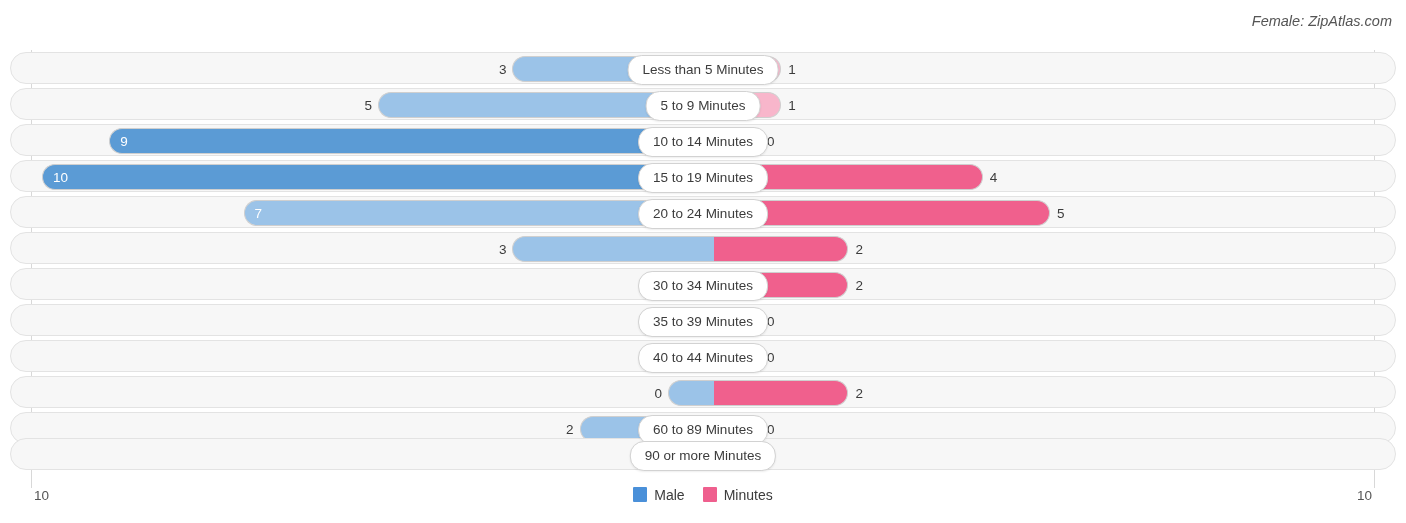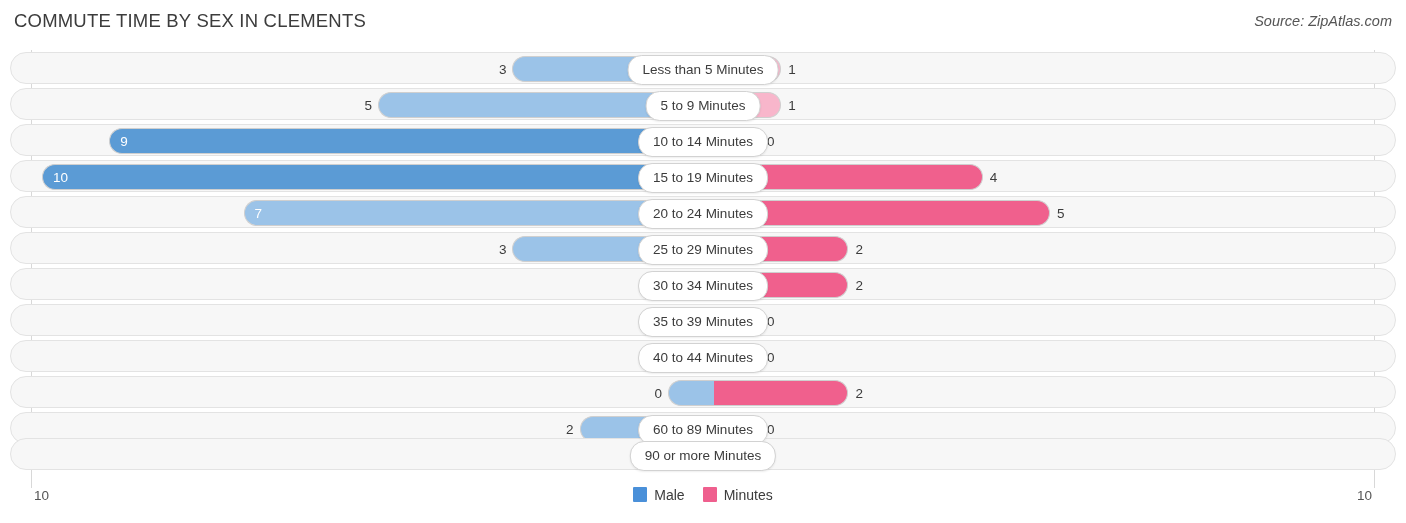--- a/index.html
+++ b/index.html
@@ -103,22 +103,21 @@
   .legend .swatch{width:14px;height:15px;border-radius:1px;display:block;}
   .legend .swatch.male{background:#4a90d9;}
   .legend .swatch.female{background:#ef5f8e;}
   .legend .lbl{font-size:14px;color:#3c3c3c;}
 </style>
 </head>
 <body>
 
 <div class="wrap">
 
-  <div class="title">COMMUTE TIME BY SEX IN CLEMENTS</div>
-  <div class="source">Source: ZipAtlas.com</div>
+  <div class="source">Female: ZipAtlas.com</div>
 
   <div class="plot" id="plot">
     <div class="gridline left"></div>
     <div class="gridline right"></div>
   <div class="row" style="top: 2px;">
         <div class="bars">
           <div class="half male" style="width: 672px;">
             <div class="bar male light" style="width: 201.6px;">
               <span class="vlab male-out">3</span>
             </div>
@@ -197,21 +196,20 @@
             <div class="bar male light" style="width: 201.6px;">
               <span class="vlab male-out">3</span>
             </div>
           </div>
           <div class="half female" style="width: 672px;">
             <div class="bar female" style="width: 134.4px;">
               <span class="vlab female-out">2</span>
             </div>
           </div>
         </div>
-        <div class="pill">25 to 29 Minutes</div>
       </div>
       <div class="row" style="top: 218px;">
         <div class="bars">
           <div class="half male" style="width: 672px;">
             <div class="bar male light" style="width: 46px;">
               <span class="vlab male-out">0</span>
             </div>
           </div>
           <div class="half female" style="width: 672px;">
             <div class="bar female" style="width: 134.4px;">

